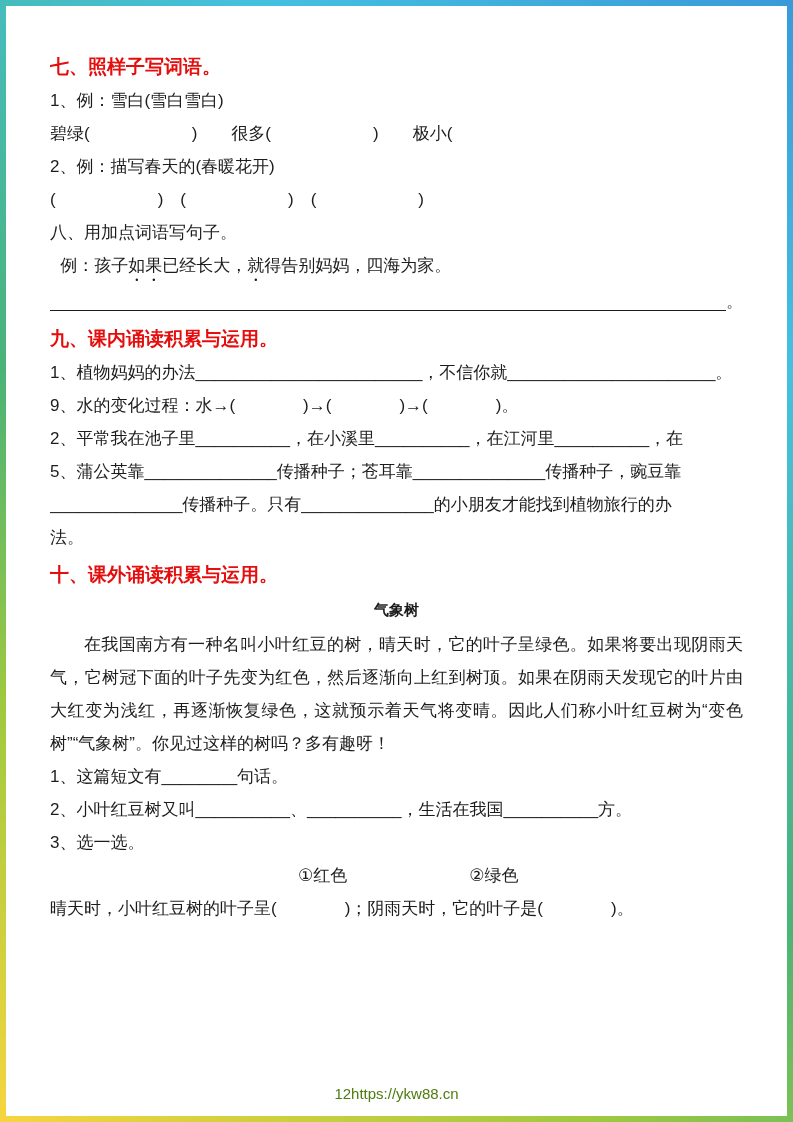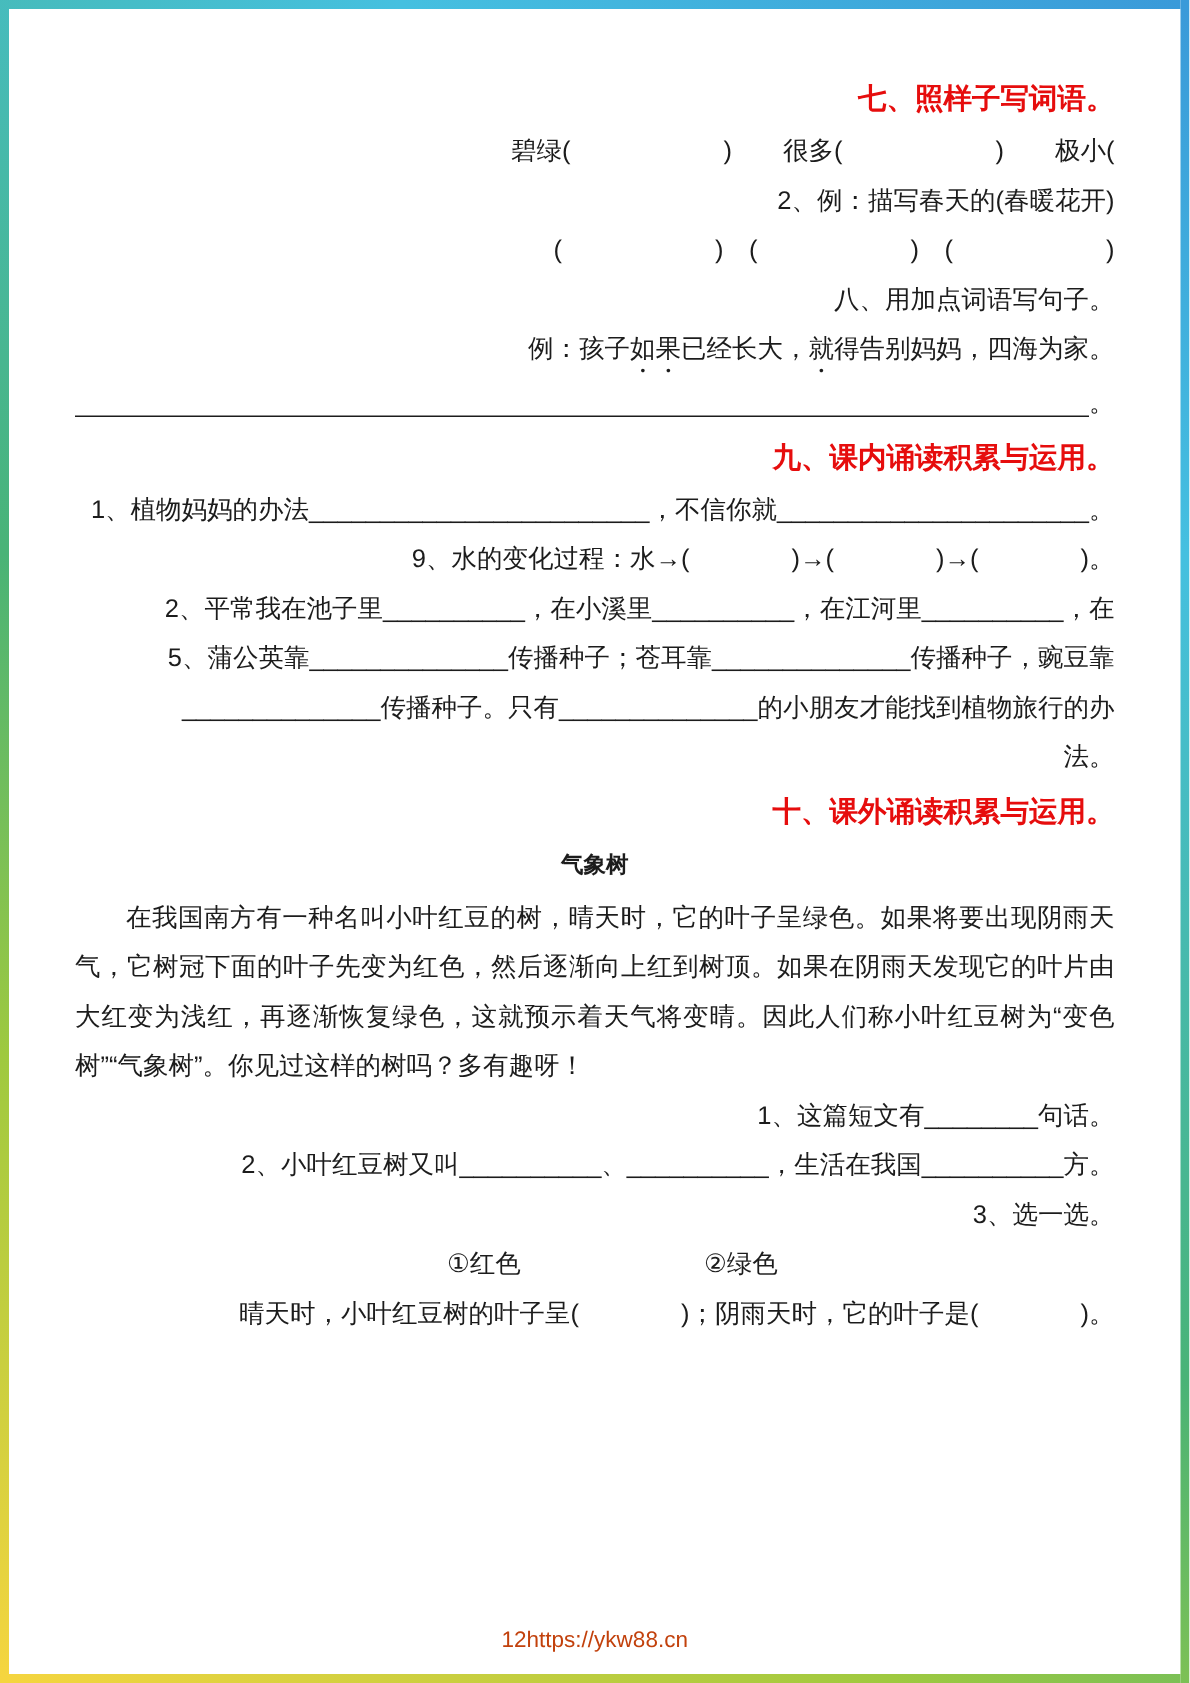--- a/index.html
+++ b/index.html
@@ -8,45 +8,46 @@
     width:793px; height:1122px;
     box-sizing:border-box;
     background:#ffffff;
     border:6px solid transparent;
     border-image: linear-gradient(215deg, #3a9ad9 0%, #45c0e0 22%, #49b377 55%, #9ec93f 75%, #f5d53f 100%) 1;
     padding:40px 44px 20px 44px;
     font-family:"Liberation Sans","DejaVu Sans",sans-serif;
     font-size:17px;
     color:#1c1c1c;
   }
-  .line { line-height:33px; white-space:nowrap; overflow:hidden;text-align:right; }
+  .line { line-height:33px; white-space:nowrap; overflow:hidden; }
   .h-red { color:#e60d0d; font-weight:bold; font-size:19px; line-height:35px; margin-top:3px; }
   .indent1 { padding-left:1em; }
   .indent-ex { padding-left:0.6em; }
   .blank-line { display:flex; align-items:flex-end; line-height:33px; }
   .blank-line .rule { flex:1; border-bottom:1.5px solid #1c1c1c; margin-bottom:7px; }
   .em-dot {
     text-emphasis: filled dot; text-emphasis-position: under right;
     -webkit-text-emphasis: filled dot; -webkit-text-emphasis-position: under;
   }
   .center-title { text-align:center; font-weight:bold; font-size:15px; line-height:36px; }
   .para { line-height:33px; text-align:justify; text-indent:2em; }
   .options { display:flex; line-height:33px; padding-left:248px; }
   .options .opt2 { margin-left:122px;text-align:center; }
   .footer {
     position:absolute; bottom:12px; left:0; right:0;
-    text-align:center; font-size:15px; color:#c2410c; line-height:20px;margin-top:28px;
+    text-align:center; font-size:15px; color:#4d7c0f; line-height:20px;margin-top:28px;
   }
 </style>
 </head>
 <body>
 
 <div class="page">
 
   <div class="line h-red">七、照样子写词语。</div>
+  <div class="line">1、例：雪白(雪白雪白)</div>
   <div class="line">碧绿(　　　　　　)　　很多(　　　　　　)　　极小(</div>
   <div class="line">2、例：描写春天的(春暖花开)</div>
   <div class="line">(　　　　　　)　(　　　　　　)　(　　　　　　)</div>
 
   <div class="line">八、用加点词语写句子。</div>
   <div class="line indent-ex">
     <span>例：孩子</span><span class="em-dot">如果</span><span>已经长大，</span><span class="em-dot">就</span><span>得告别妈妈，四海为家。</span>
   </div>
   <div class="blank-line">
     <span class="rule"></span>

